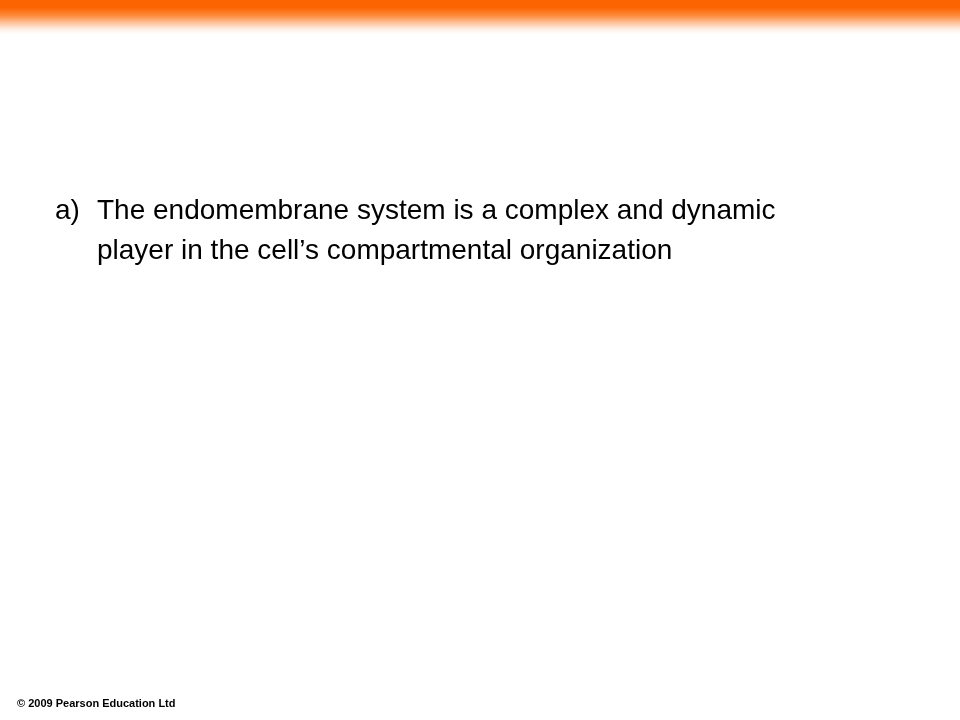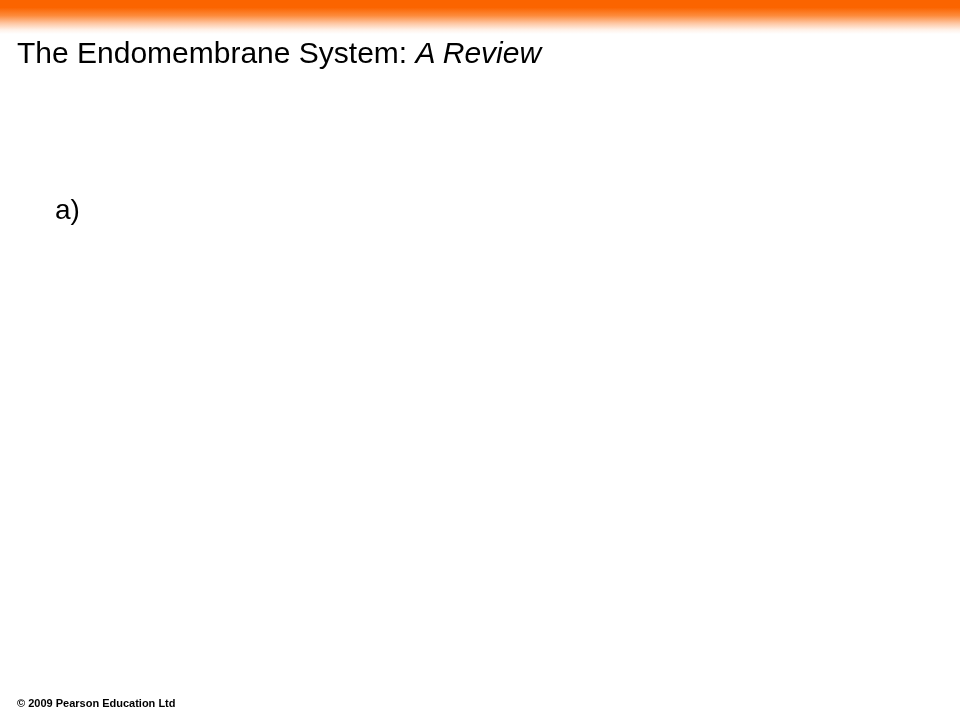--- a/index.html
+++ b/index.html
@@ -97,25 +97,23 @@
     white-space: nowrap;
   }
 </style>
 </head>
 <body>
 
 <div class="slide">
 
   <div class="top-band"></div>
 
-  <div class="title">
-    <span class="title-main">The Endomembrane System: </span><span class="title-sub">A Review</span>
-  </div>
 
   <div class="body-block">
     <div class="list-item">
       <span class="list-marker">a)</span>
+      <span class="list-text">The endomembrane system is a complex and dynamic player in the cell’s compartmental organization</span>
     </div>
   </div>
 
   <div class="footer">© 2009 Pearson Education Ltd</div>
 
 </div>
 
 </body></html>

